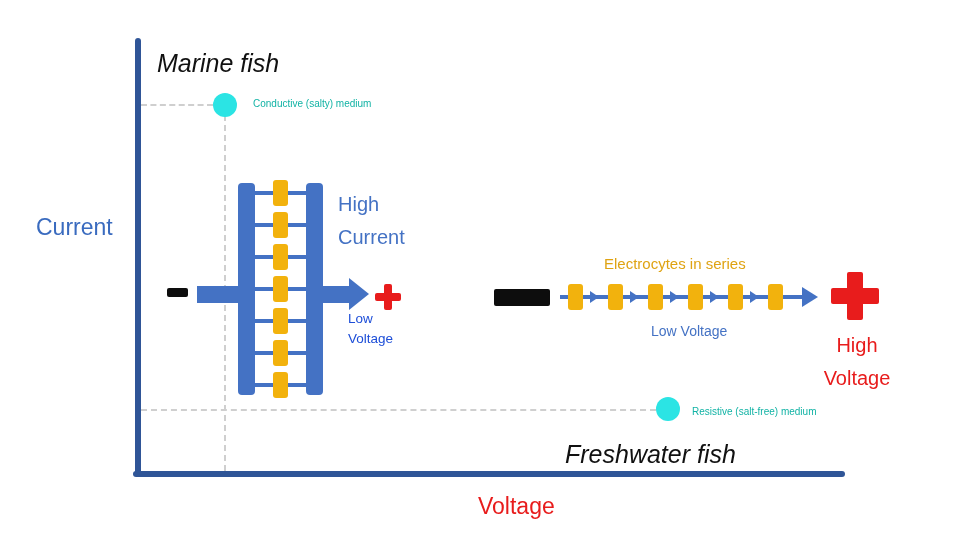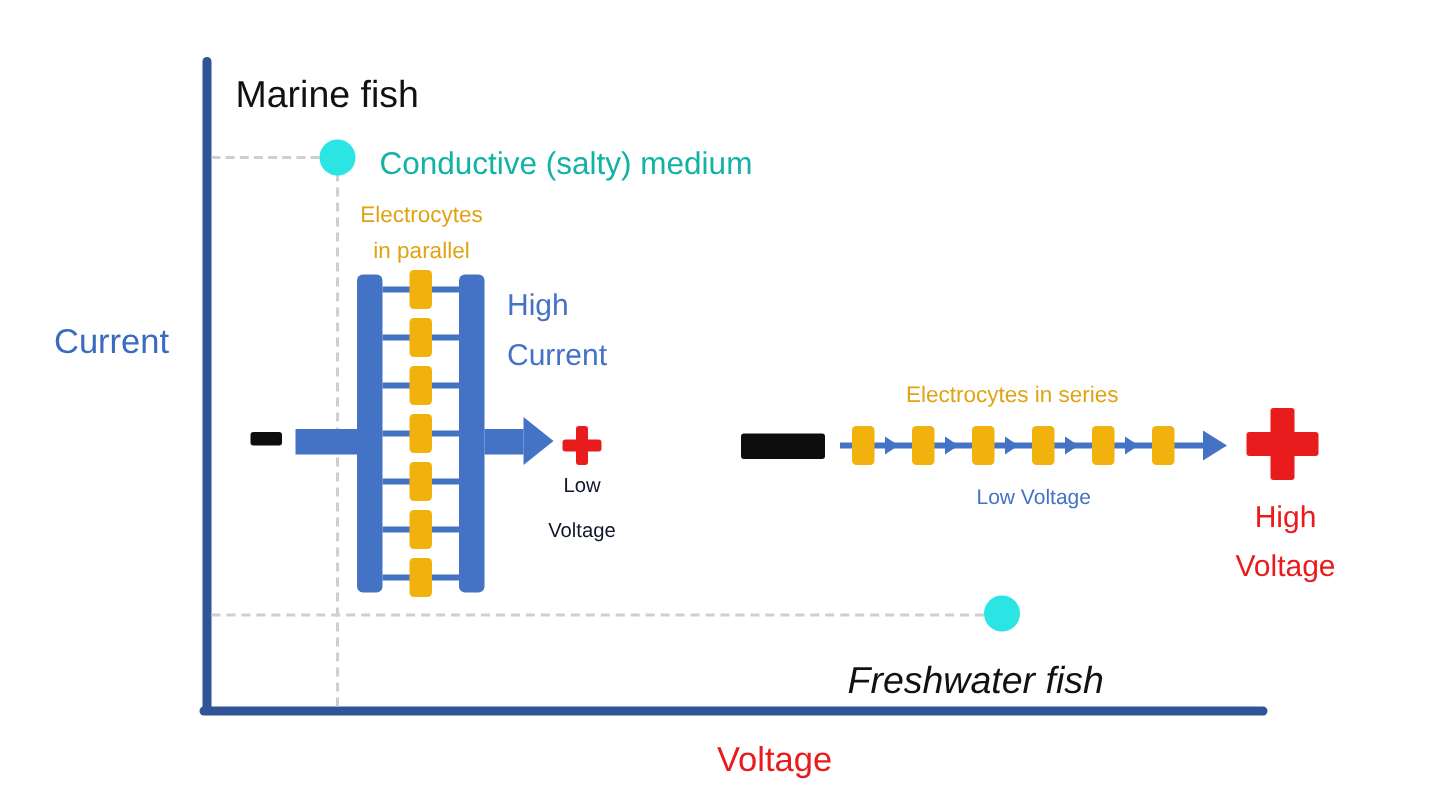--- a/index.html
+++ b/index.html
@@ -43,46 +43,44 @@
   .plus-small{left:375px;top:284px;width:26px;height:26px;}
   .plus-small .pv{left:9px;top:0;width:8px;height:26px;}
   .plus-small .ph{left:0;top:9px;width:26px;height:8px;}
   .plus-big{left:831px;top:272px;width:48px;height:48px;}
   .plus-big .pv{left:16px;top:0;width:16px;height:48px;}
   .plus-big .ph{left:0;top:16px;width:48px;height:16px;}
   
   .title{font-size:25px;color:#111111;}
   .axis-label-y{left:36px;top:214px;font-size:23px;color:#3a6bbf;}
   .axis-label-x{left:478px;top:493px;font-size:23px;color:#e81c1c;}
-  .teal{font-size:21px;color:#12b3a5;}
+  .teal{font-size:10px;color:#12b3a5;}
   .gold{font-size:15px;color:#dfa313;}
   .blue-big{font-size:20px;color:#4472c4;line-height:33px;}
   .blue-small{font-size:14px;color:#4472c4;}
-  .red-small{font-size:13.5px;color:#0f172a;line-height:30px;text-align:center;}
+  .red-small{font-size:13.5px;color:#1d4ed8;line-height:20px;text-align:left;}
   .red-big{font-size:20px;color:#e81c1c;line-height:33px;text-align:center;}
 </style>
 </head>
 <body>
 
 <div id="canvas">
 
   <div class="y-axis"></div>
   <div class="x-axis"></div>
   <div class="txt axis-label-y">Current</div>
   <div class="txt axis-label-x">Voltage</div>
 
   <div class="dash-h" style="left:141px;top:104px;width:72px;"></div>
   <div class="dash-v" style="left:224px;top:105px;height:366px;"></div>
   <div class="dash-h" style="left:141px;top:409px;width:515px;"></div>
 
-  <div class="txt title" style="left:157px;top:49px;">Marine fish</div>
+  <div class="txt title" style="left:157px;top:49px;font-style:italic;">Marine fish</div>
   <div class="dot" style="left:213px;top:93px;"></div>
   <div class="txt teal" style="left:253px;top:98px;">Conductive (salty) medium</div>
-  <div class="txt gold ml" style="left:206px;top:132px;width:150px;text-align:center;line-height:24px;white-space:pre-line;">Electrocytes
-in parallel</div>
 
   <div class="minus minus-small"></div>
   <div class="arrow-in"></div>
 
   <div class="ladder">
     <div class="busbar" style="left:0;"></div>
     <div class="busbar" style="left:68px;"></div>
 
   <div class="rung" style="top: 11px;"></div>
       <div class="cell" style="left: 35px; top: 0px;"></div>
@@ -138,15 +136,16 @@
 
   <div class="plus plus-big">
     <div class="pv"></div>
     <div class="ph"></div>
   </div>
 
   <div class="txt red-big ml" style="left:797px;top:329px;width:120px;">High
 Voltage</div>
 
   <div class="dot" style="left:656px;top:397px;"></div>
+  <div class="txt teal" style="left:692px;top:406px;">Resistive (salt-free) medium</div>
   <div class="txt title" style="left:565px;top:440px;font-style:italic;">Freshwater fish</div>
 
 </div>
 
 </body></html>

